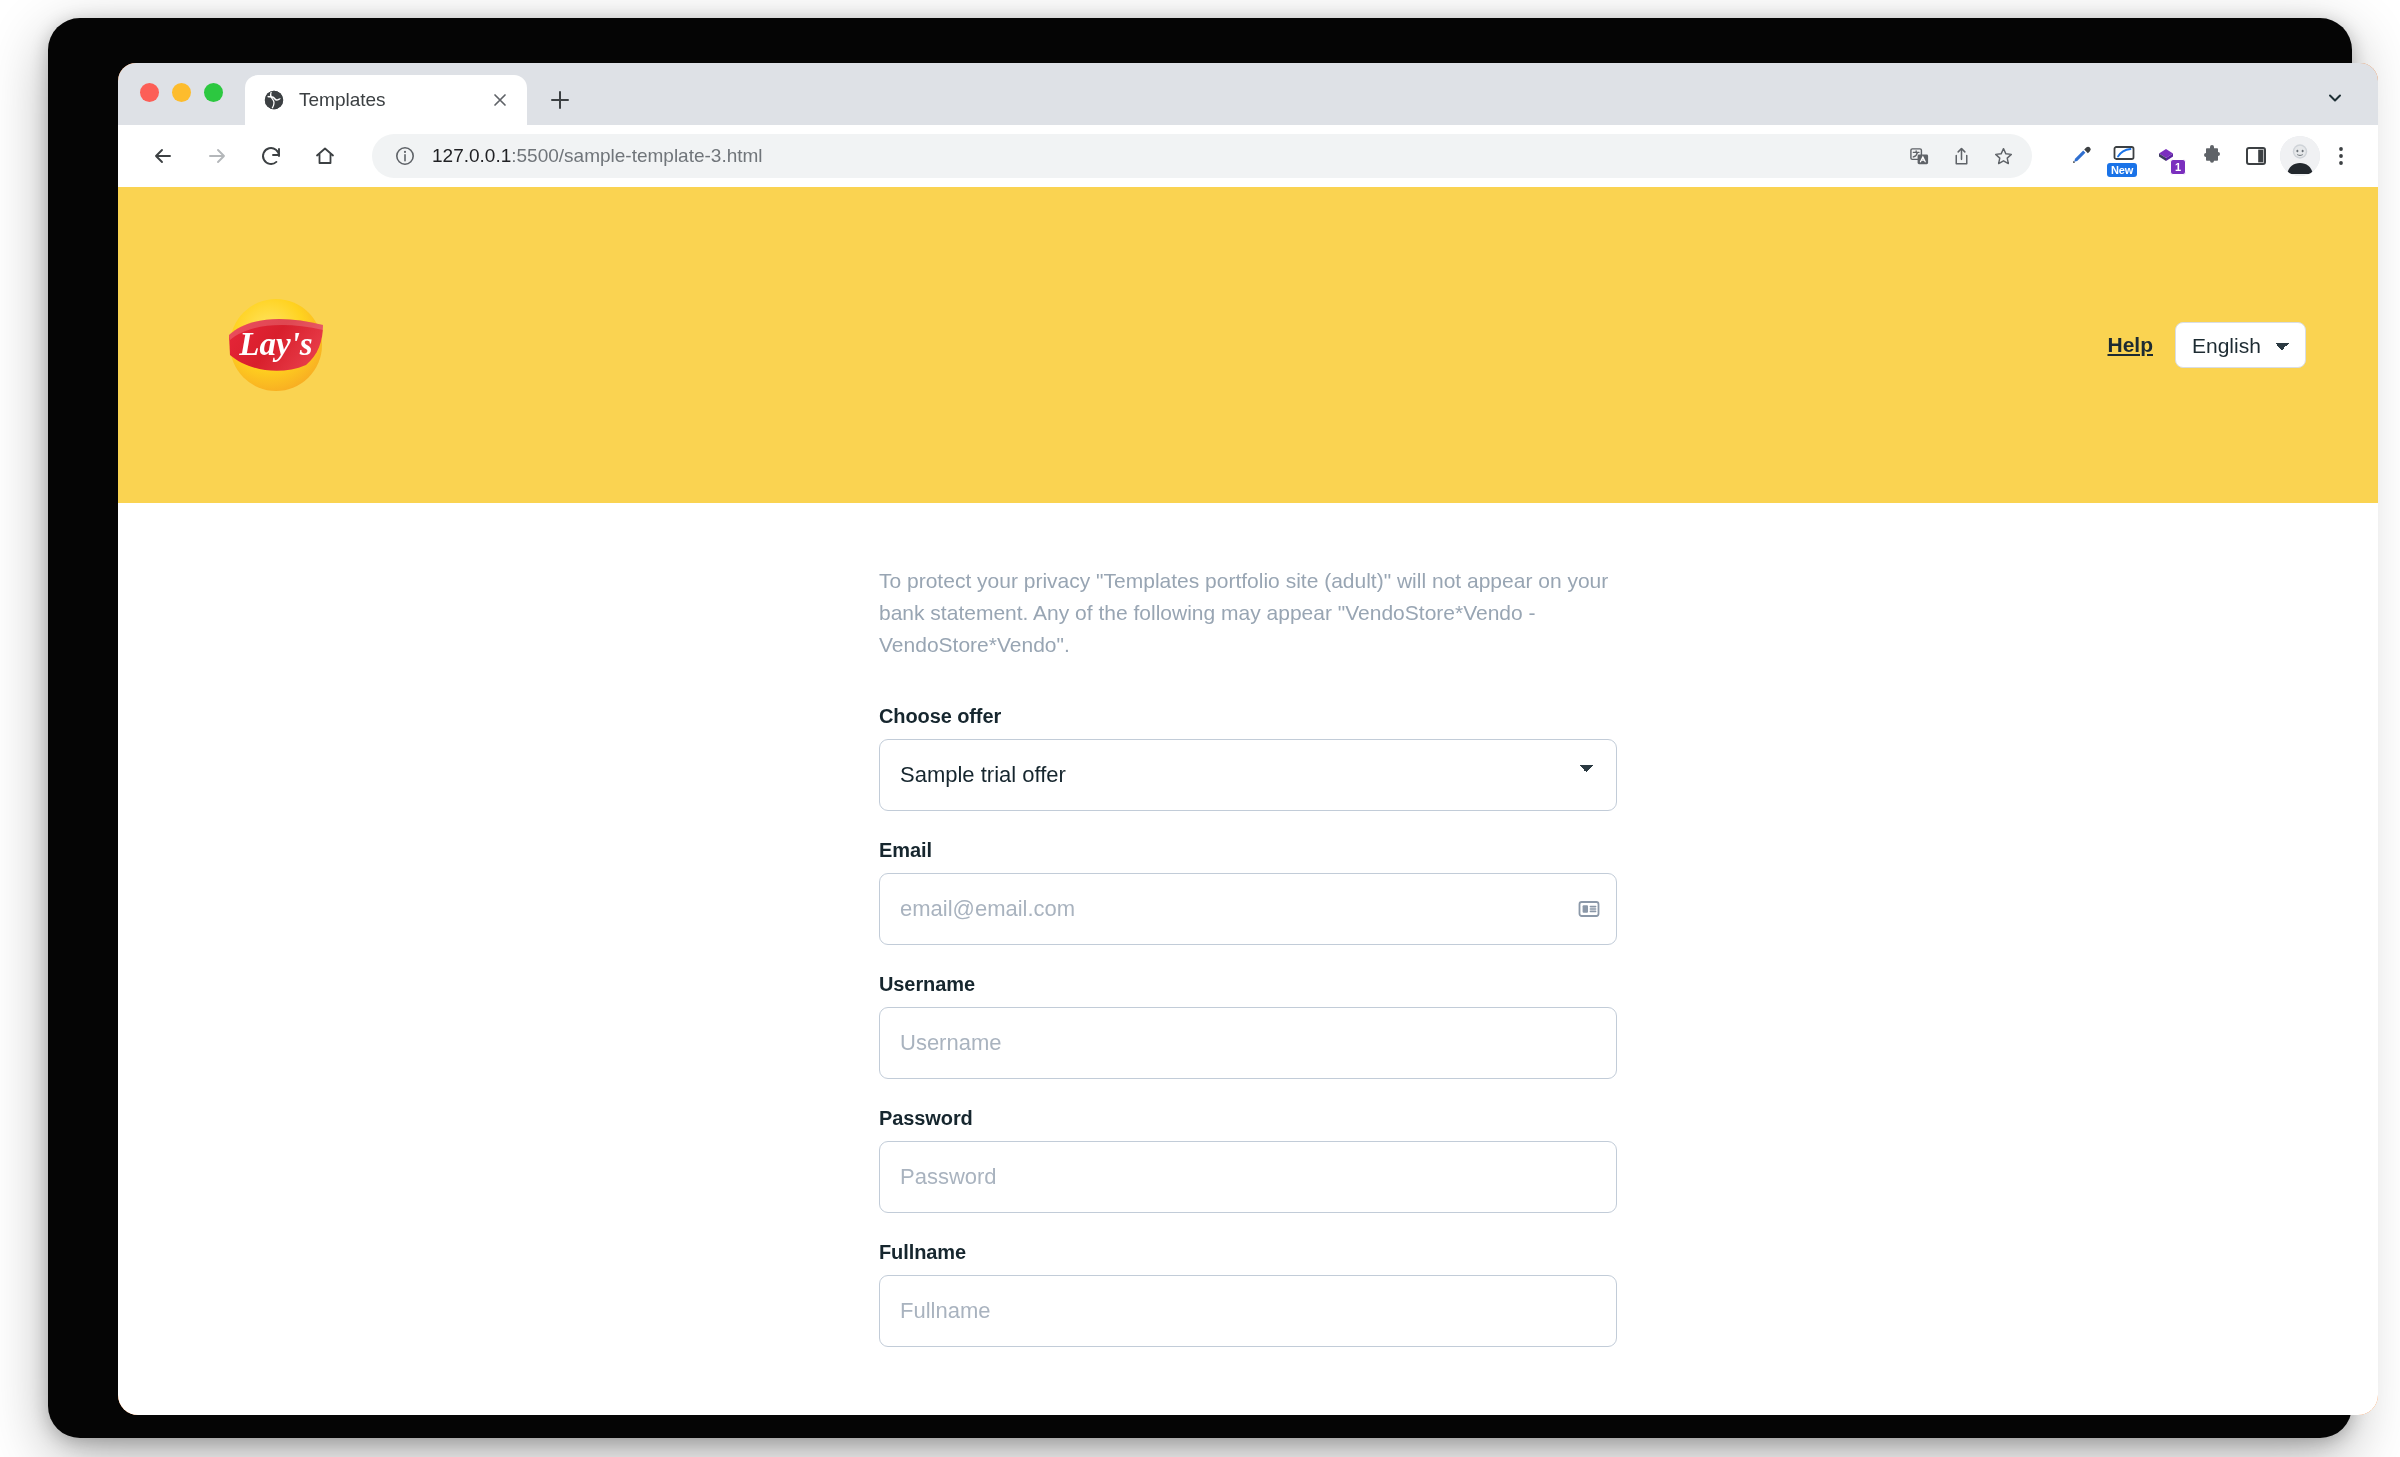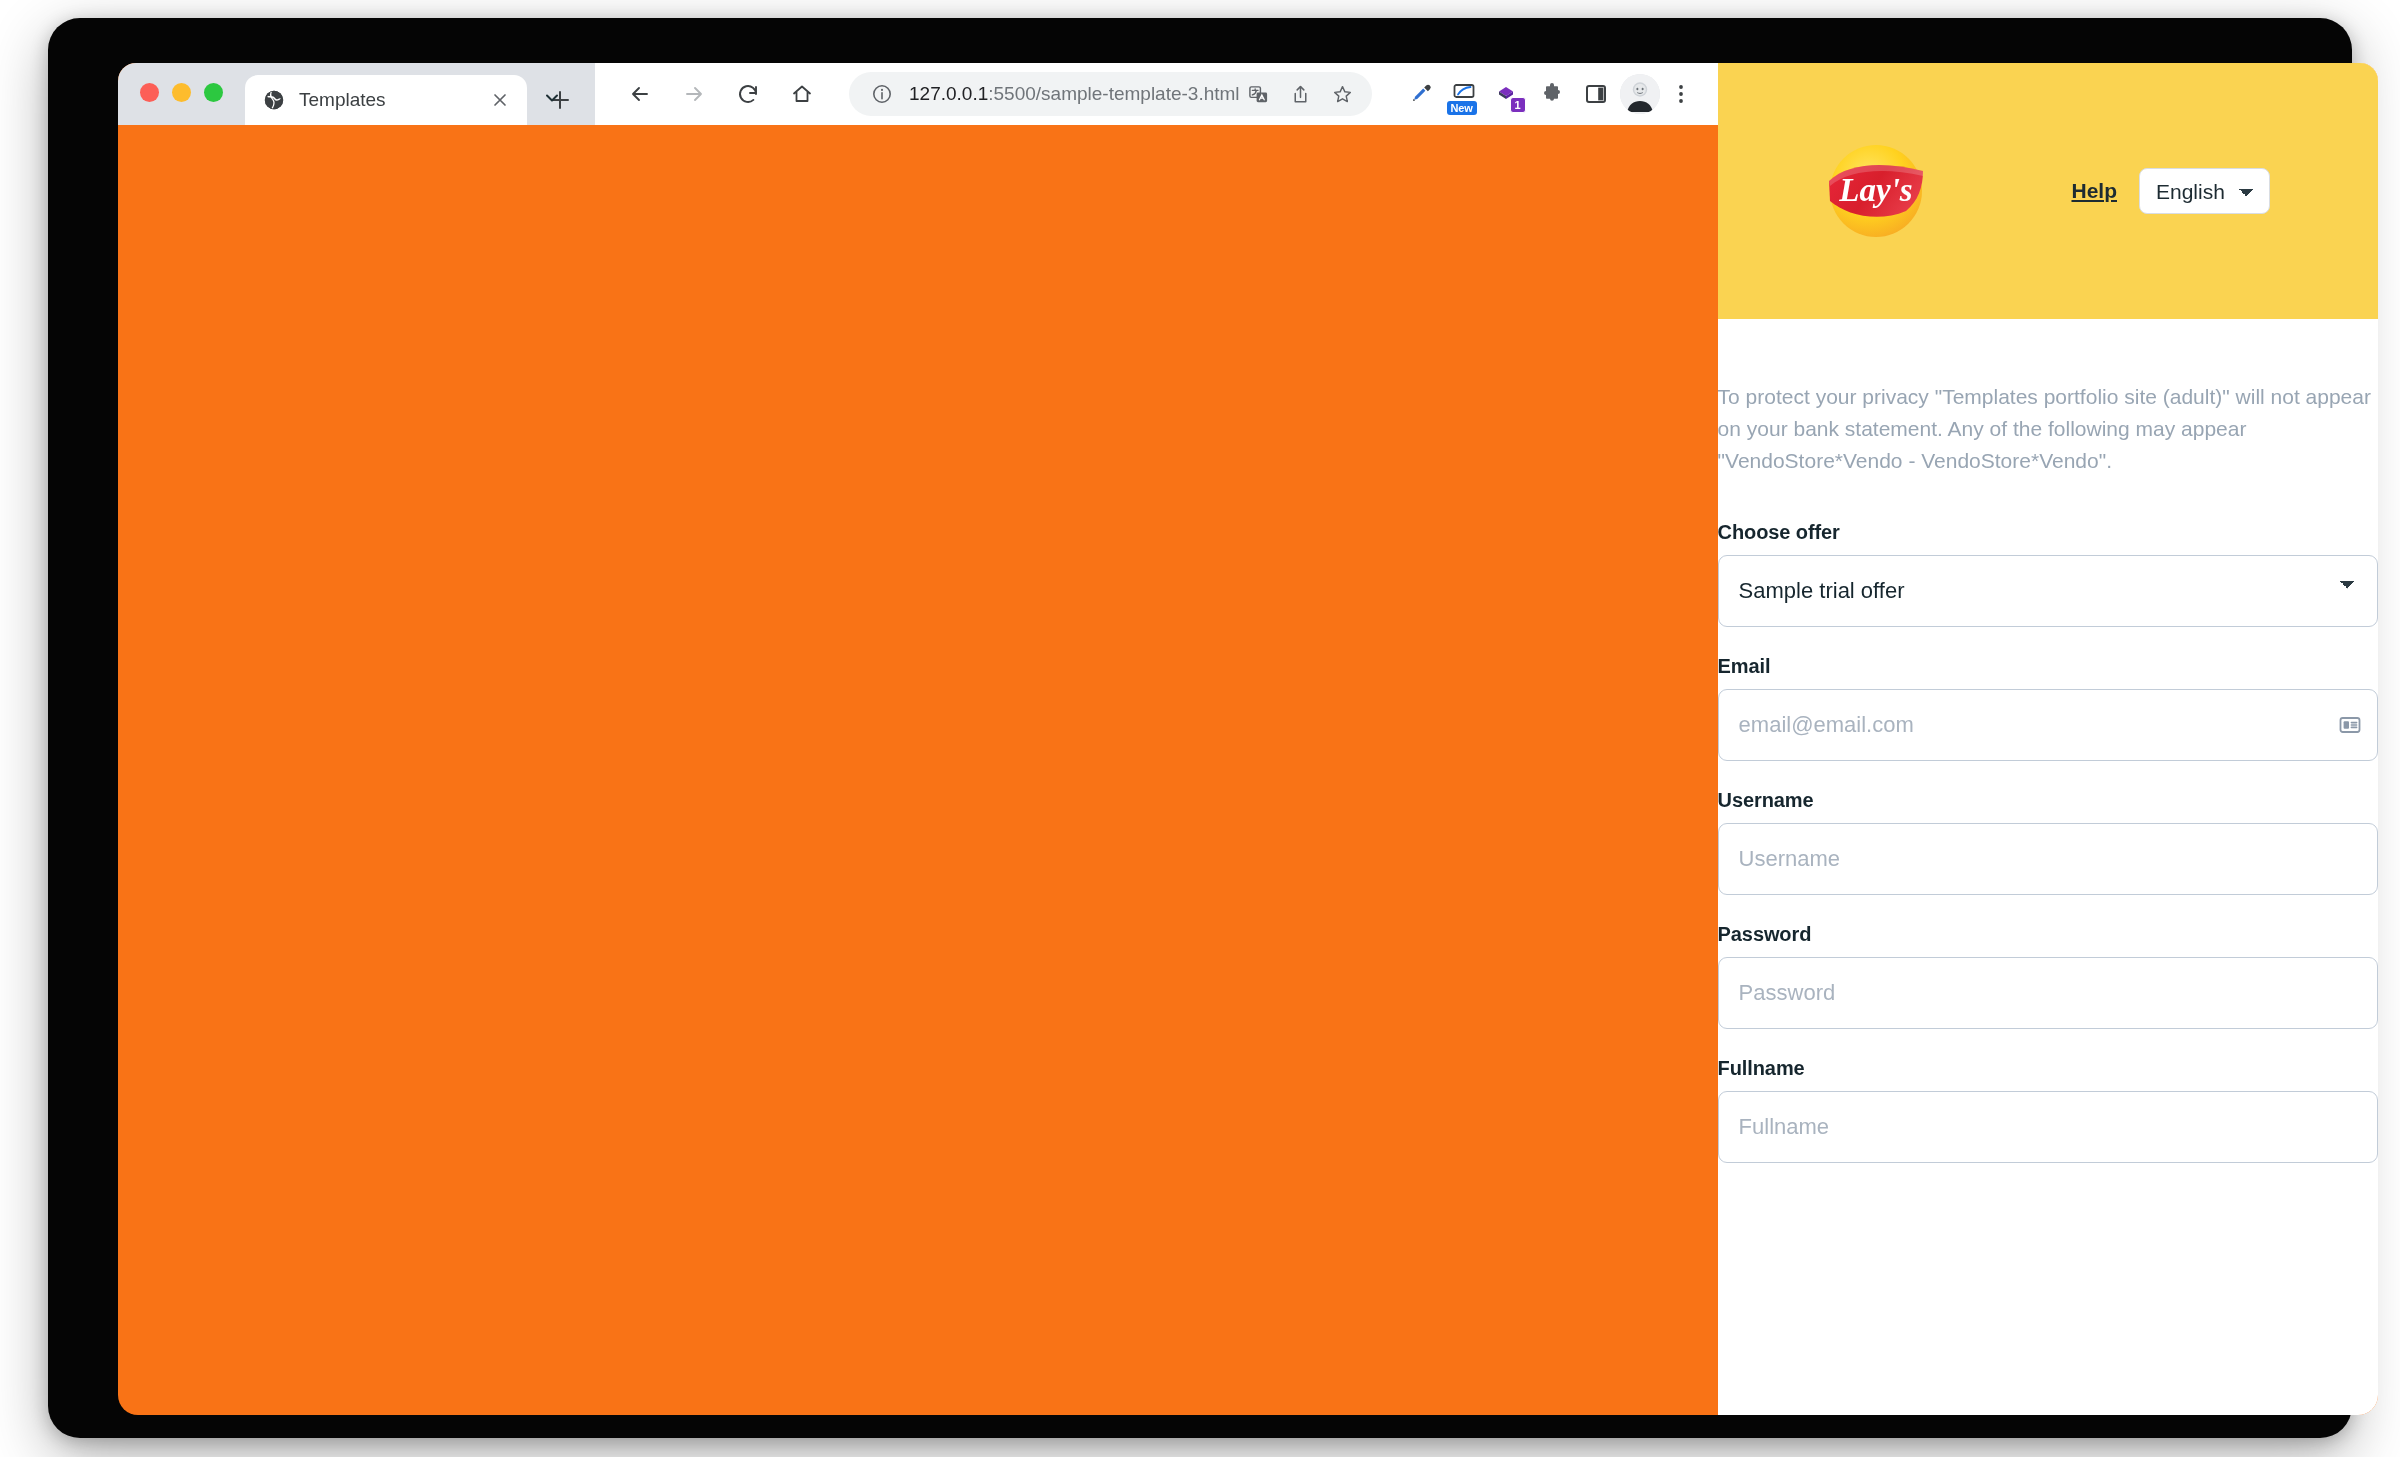--- a/index.html
+++ b/index.html
@@ -28,20 +28,21 @@
     box-shadow: 0 18px 60px rgba(0,0,0,0.30), 0 4px 18px rgba(0,0,0,0.22);
   }
   .window {
     position: absolute;
     left: 70px; top: 45px;
     width: 2260px; height: 1352px;
     background: #f97316;
     border-radius: 18px 18px 20px 20px;
     overflow: hidden;
     display: flex;
+    flex-direction: column;
   }
 
   
   .tabstrip {
     height: 62px;
     background: #dee1e6;
     display: flex;
     align-items: flex-end;
     padding: 0 14px 0 22px;
     position: relative;
@@ -165,24 +166,24 @@
   .viewport {
     flex: 1;
     background: #ffffff;
     overflow: hidden;
     position: relative;
   }
 
   
   .site-header {
     background: #fad351;
-    height: 256px;
+    height: 316px;
     display: flex;
     align-items: center;
-    padding: 0 108px 0 108px;
+    padding: 0 72px 0 108px;
     position: relative;
   }
   .brand-logo { width: 100px; height: 100px; flex: none; }
   .header-right {
     margin-left: auto;
     display: flex; align-items: center; gap: 22px;
   }
   .help-link {
     font-size: 21px; color: #1d2b32; font-weight: 600;
   }

